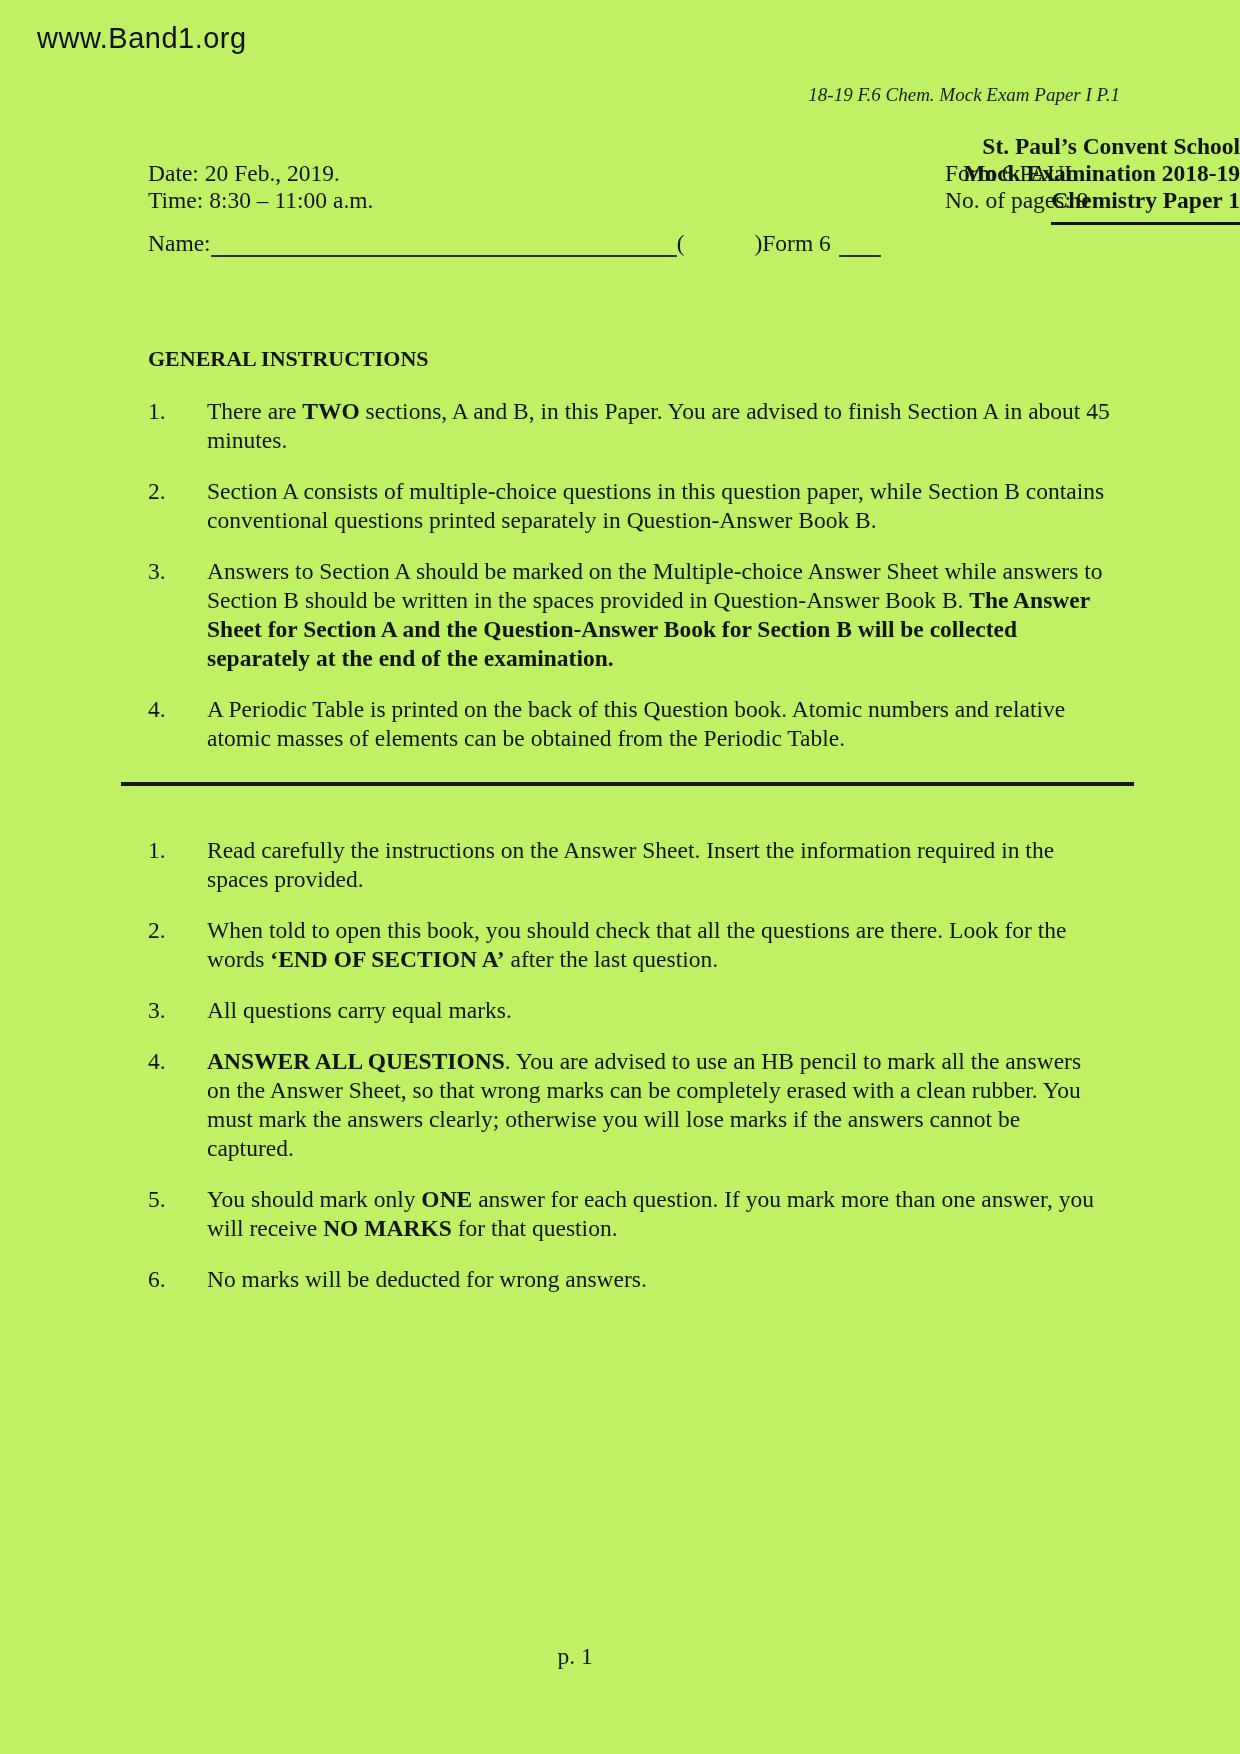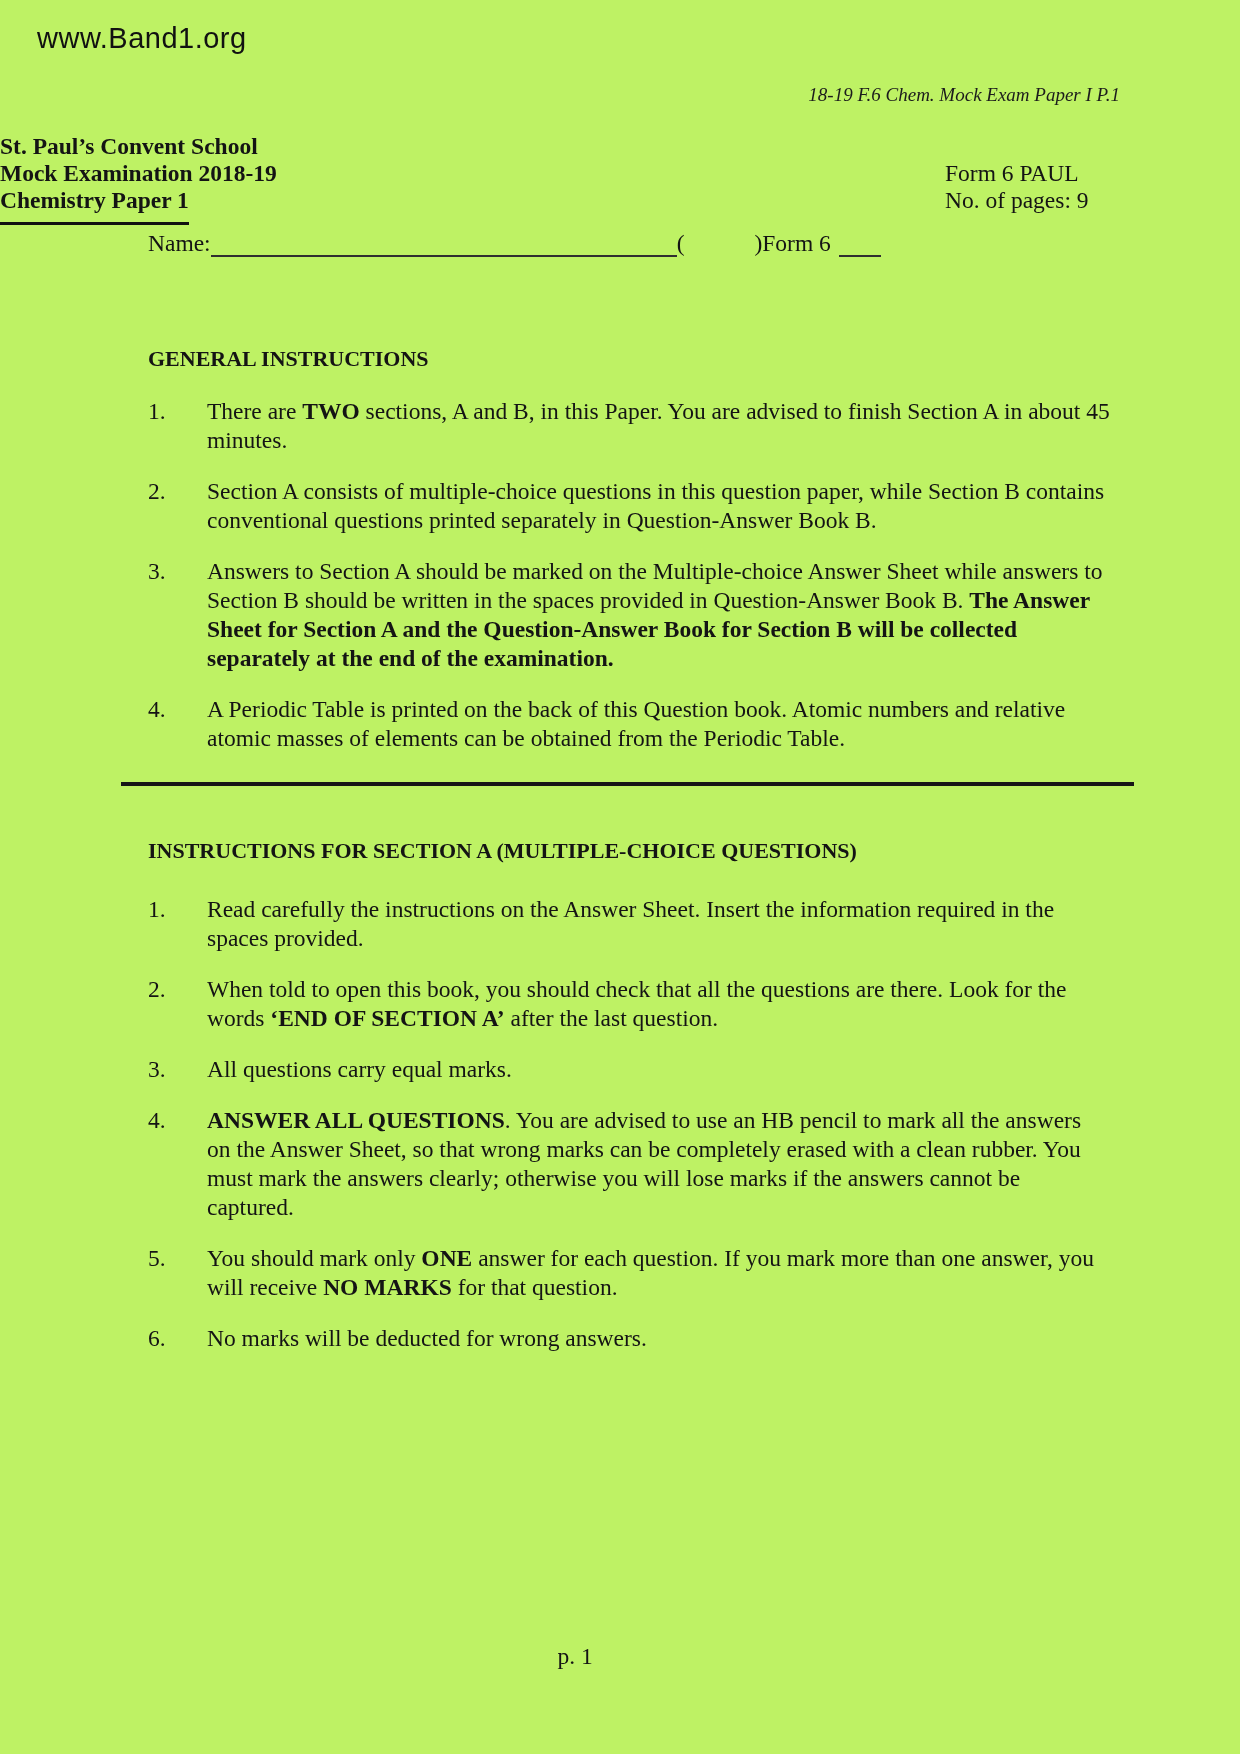--- a/index.html
+++ b/index.html
@@ -34,21 +34,21 @@
     font-size: 19px;
     color: #1c1c1c;
   }
 
   
   .hdr-center {
     position: absolute;
     left: 0;
     top: 133px;
     width: 1240px;
-    text-align: left;
+    text-align: right;
     font-weight: bold;
     font-size: 23.5px;
     line-height: 27px;
   }
   .underl {
     display: inline-block;
     border-bottom: 3px solid #111;
     padding-bottom: 8px;
   }
   .hdr-left {
@@ -138,20 +138,24 @@
   <div class="watermark">www.Band1.org</div>
 
   <div class="running-header">18-19 F.6 Chem. Mock Exam Paper I P.1</div>
 
   <div class="hdr-center">
     <div>St. Paul’s Convent School</div>
     <div>Mock Examination 2018-19</div>
     <div><span class="underl">Chemistry Paper 1</span></div>
   </div>
 
+  <div class="hdr-left">
+    <div>Date: 20 Feb., 2019.</div>
+    <div>Time: 8:30 – 11:00 a.m.</div>
+  </div>
 
   <div class="hdr-right">
     <div>Form 6 PAUL</div>
     <div>No. of pages: 9</div>
   </div>
 
   <div class="name-row">
     <span class="label">Name:</span>
     <span class="write-line"></span>
     <span>(</span>
@@ -180,21 +184,20 @@
     </div>
     <div class="li">
       <span class="num">4.</span>
       <div class="body">A Periodic Table is printed on the back of this Question book. Atomic numbers and relative atomic masses of elements can be obtained from the Periodic Table.</div>
     </div>
   </div>
 
   <div class="rule"></div>
 
   <div class="sec sec-a">
-    <h2>INSTRUCTIONS FOR SECTION A (MULTIPLE-CHOICE QUESTIONS)</h2>
 
     <div class="li">
       <span class="num">1.</span>
       <div class="body">Read carefully the instructions on the Answer Sheet. Insert the information required in the spaces provided.</div>
     </div>
     <div class="li">
       <span class="num">2.</span>
       <div class="body">When told to open this book, you should check that all the questions are there. Look for the words <b>‘END OF SECTION A’</b> after the last question.</div>
     </div>
     <div class="li">

